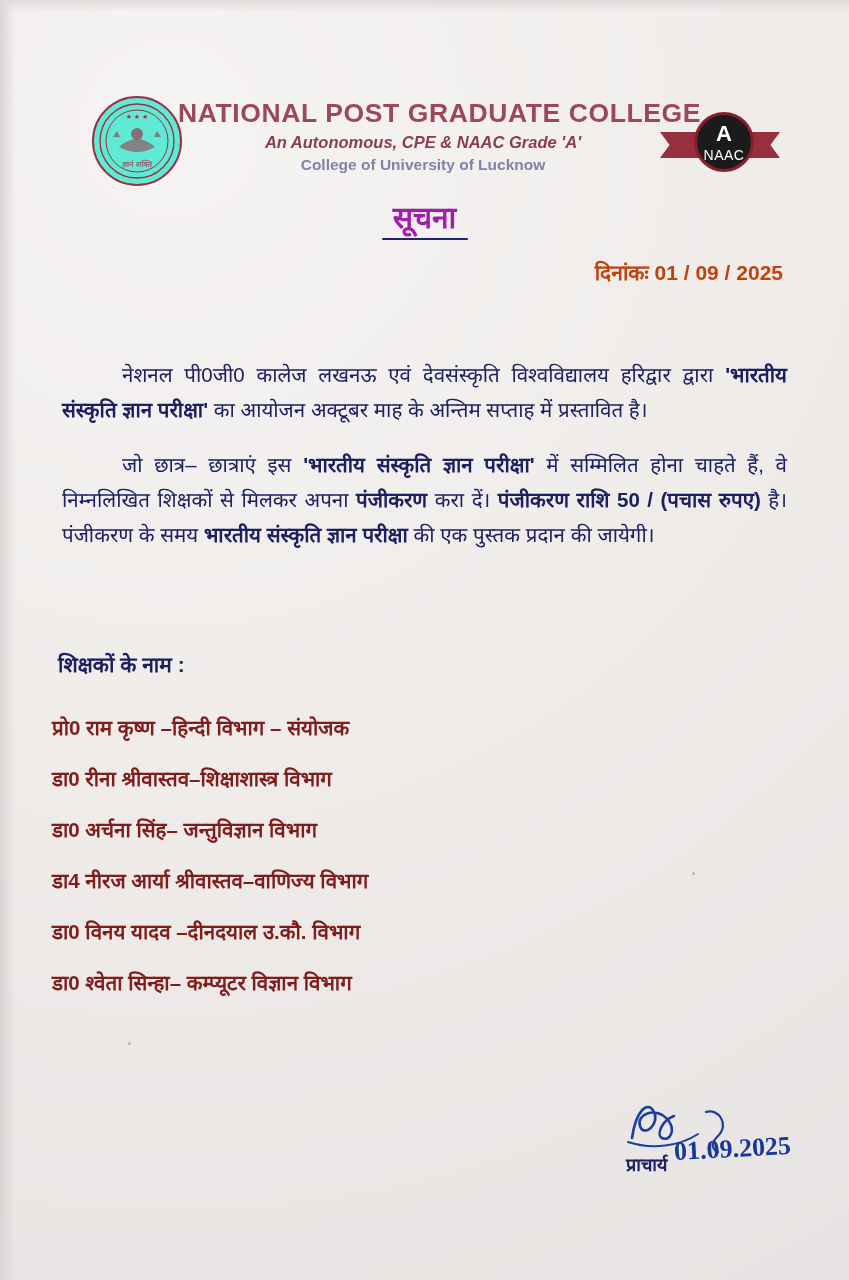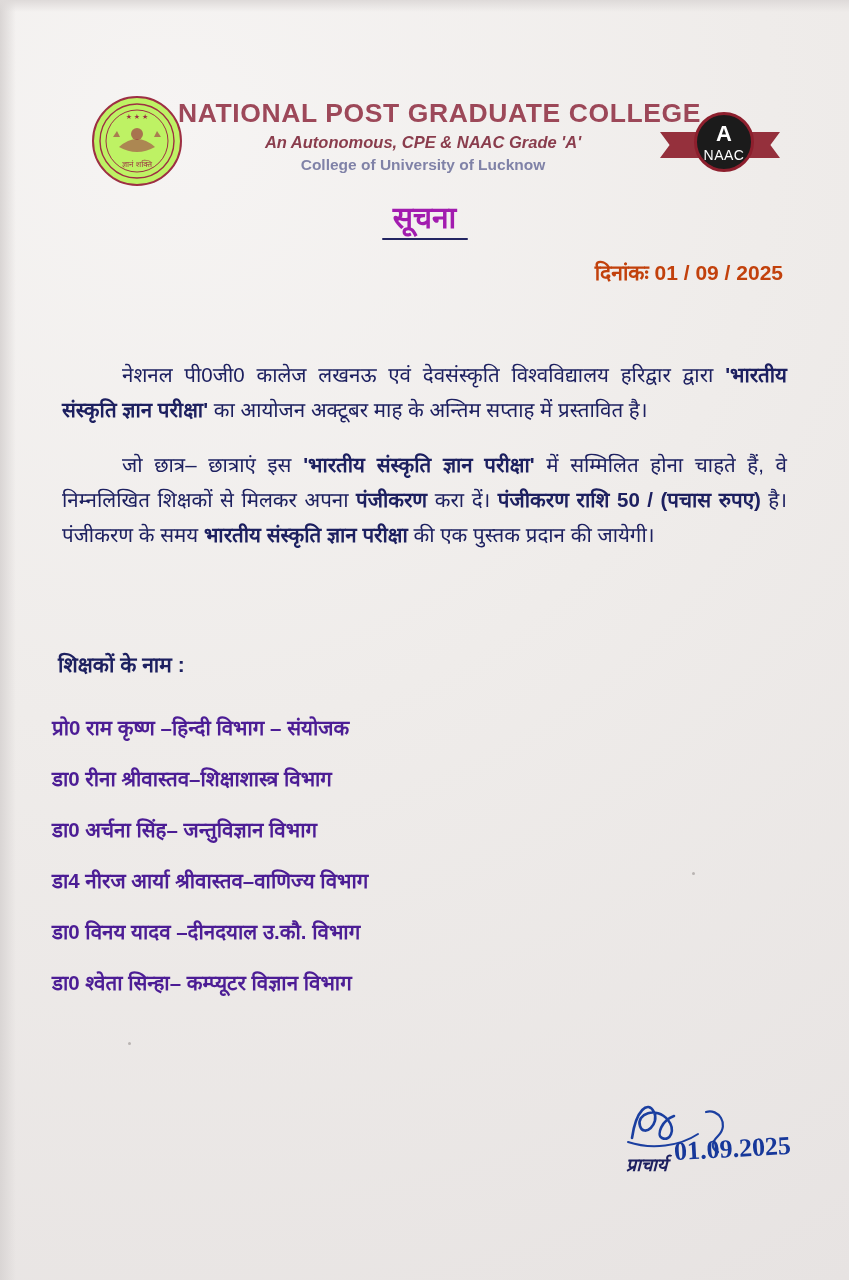--- a/index.html
+++ b/index.html
@@ -45,21 +45,21 @@
     height: 110px;
   }
   .crest {
     position: absolute;
     left: 92px;
     top: 4px;
     width: 86px;
     height: 86px;
     border-radius: 50%;
     border: 2px solid #9d2f43;
-    background: #bef264;
+    background: #5eead4;
     display: flex;
     align-items: center;
     justify-content: center;
     overflow: hidden;
   }
   .crest svg { display: block; }
 
   .college-block {
     position: absolute;
     left: 178px;
@@ -182,21 +182,21 @@
   }
   .names-list {
     position: absolute;
     left: 52px;
     top: 702px;
     right: 60px;
   }
   .name-item {
     font-size: 20.5px;
     line-height: 51px;
-    color: #4c1d95;
+    color: #7f1d1d;
     font-weight: 600;
     white-space: nowrap;
   }
 
   
   .sign-area {
     position: absolute;
     left: 600px;
     top: 1090px;
     width: 210px;
@@ -208,21 +208,20 @@
     top: 0;
     color: #1b3fa0;
   }
   .sign-label {
     position: absolute;
     left: 26px;
     top: 62px;
     font-size: 18px;
     color: #1d2060;
     font-weight: 600;
-    font-style: italic;
   }
   .sign-date {
     position: absolute;
     left: 74px;
     top: 44px;
     font-size: 26px;
     color: #17389a;
     font-weight: 700;
     font-family: "Liberation Serif", serif;
     transform: rotate(-3deg);

